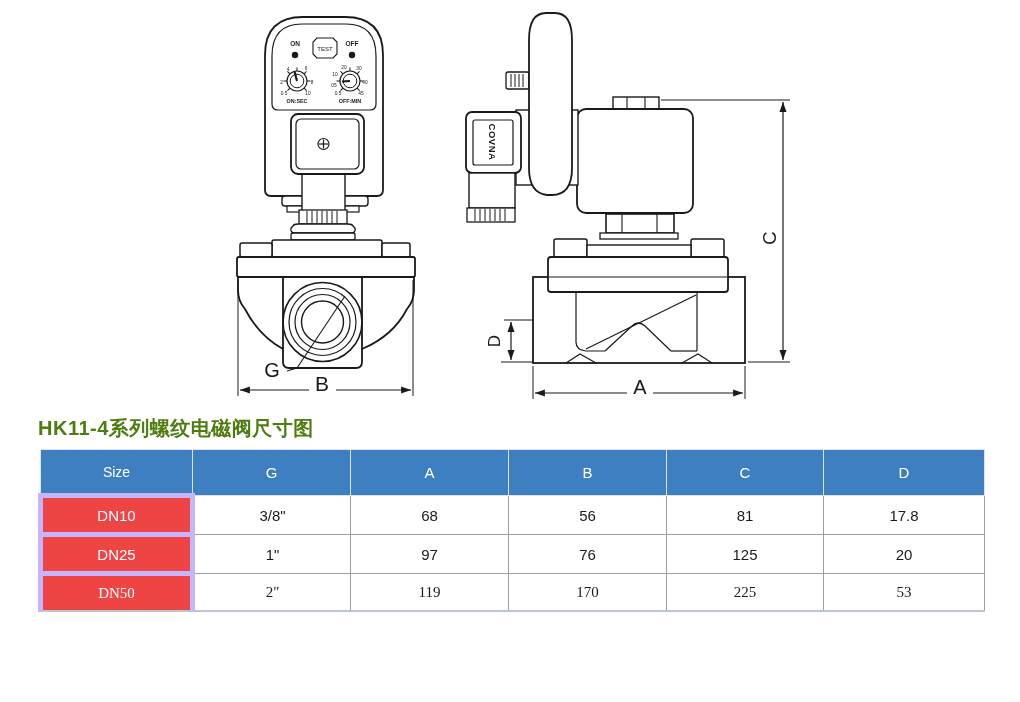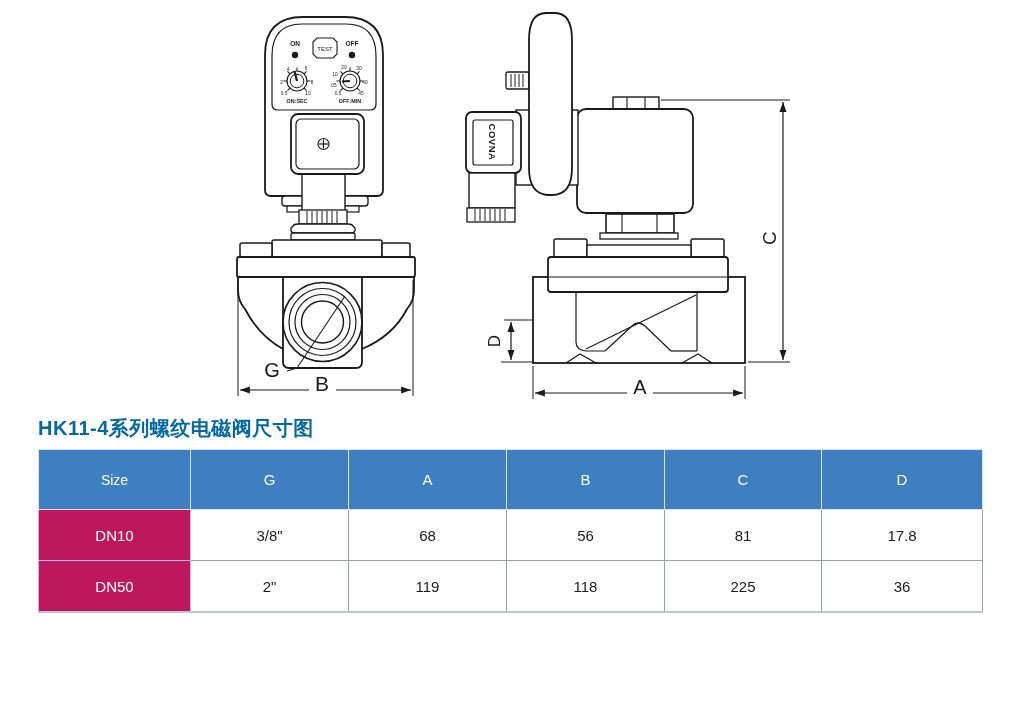--- a/index.html
+++ b/index.html
@@ -1,27 +1,27 @@
 <!DOCTYPE html>
 <html><head>
 <meta charset="utf-8">
 <style>
   html,body{margin:0;padding:0;background:#fff;}
   #page{position:relative;width:1020px;height:702px;background:#ffffff;overflow:hidden;
         font-family:"Liberation Sans",sans-serif;}
   #drawings{position:absolute;left:0;top:0;}
   #doc-title{position:absolute;left:38px;top:415px;font-size:20px;font-weight:bold;
-             color:#0369a1;letter-spacing:0.5px;}
+             color:#4d7c0f;letter-spacing:0.5px;}
   #dim-table{position:absolute;left:38px;top:449px;width:944px;border-collapse:collapse;
              table-layout:fixed;}
   #dim-table td{text-align:center;vertical-align:middle;font-size:15px;color:#1a1a1a;
-                border:1px solid #98a0a8;background:#fff;height:26px;padding:12px;}
+                border:1px solid #98a0a8;background:#fff;height:26px;padding:4px;}
   #dim-table tr.hdr td{background:#3d7fc0;color:#fff;height:35px;border:1px solid #dde4ea;}
-  #dim-table td.rowhdr{background:#be185d;color:#fff;border:1px solid #c4b5fd;}
-  #dim-table tr:last-child td{border-bottom:2px solid #bcc5ce;}
+  #dim-table td.rowhdr{background:#ef4444;color:#fff;border:5px solid #c4b5fd;}
+  #dim-table tr:last-child td{border-bottom:2px solid #bcc5ce;font-family:Liberation Serif, serif;}
   svg text{fill:#1a1a1a;}
   .ln{stroke:#1a1a1a;fill:none;}
   .fw{fill:#ffffff;stroke:#1a1a1a;}
 </style>
 </head>
 <body>
 
 <div id="page">
 
 <svg id="drawings" width="1020" height="440" viewBox="0 0 1020 440">
@@ -247,23 +247,31 @@
     </tr>
     <tr>
       <td class="rowhdr">DN10</td>
       <td>3/8"</td>
       <td>68</td>
       <td>56</td>
       <td>81</td>
       <td>17.8</td>
     </tr>
     <tr>
+      <td class="rowhdr">DN25</td>
+      <td>1"</td>
+      <td>97</td>
+      <td>76</td>
+      <td>125</td>
+      <td>20</td>
+    </tr>
+    <tr>
       <td class="rowhdr">DN50</td>
       <td>2"</td>
       <td>119</td>
-      <td>118</td>
+      <td>170</td>
       <td>225</td>
-      <td>36</td>
+      <td>53</td>
     </tr>
   </tbody>
 </table>
 
 </div>
 
 </body></html>

